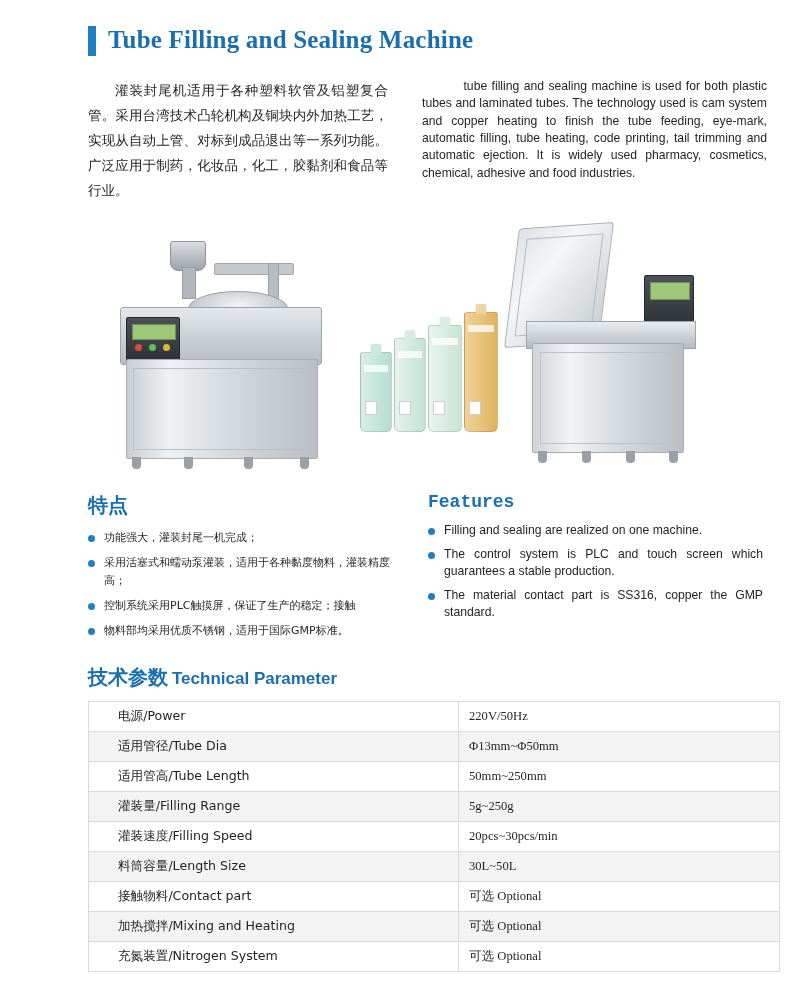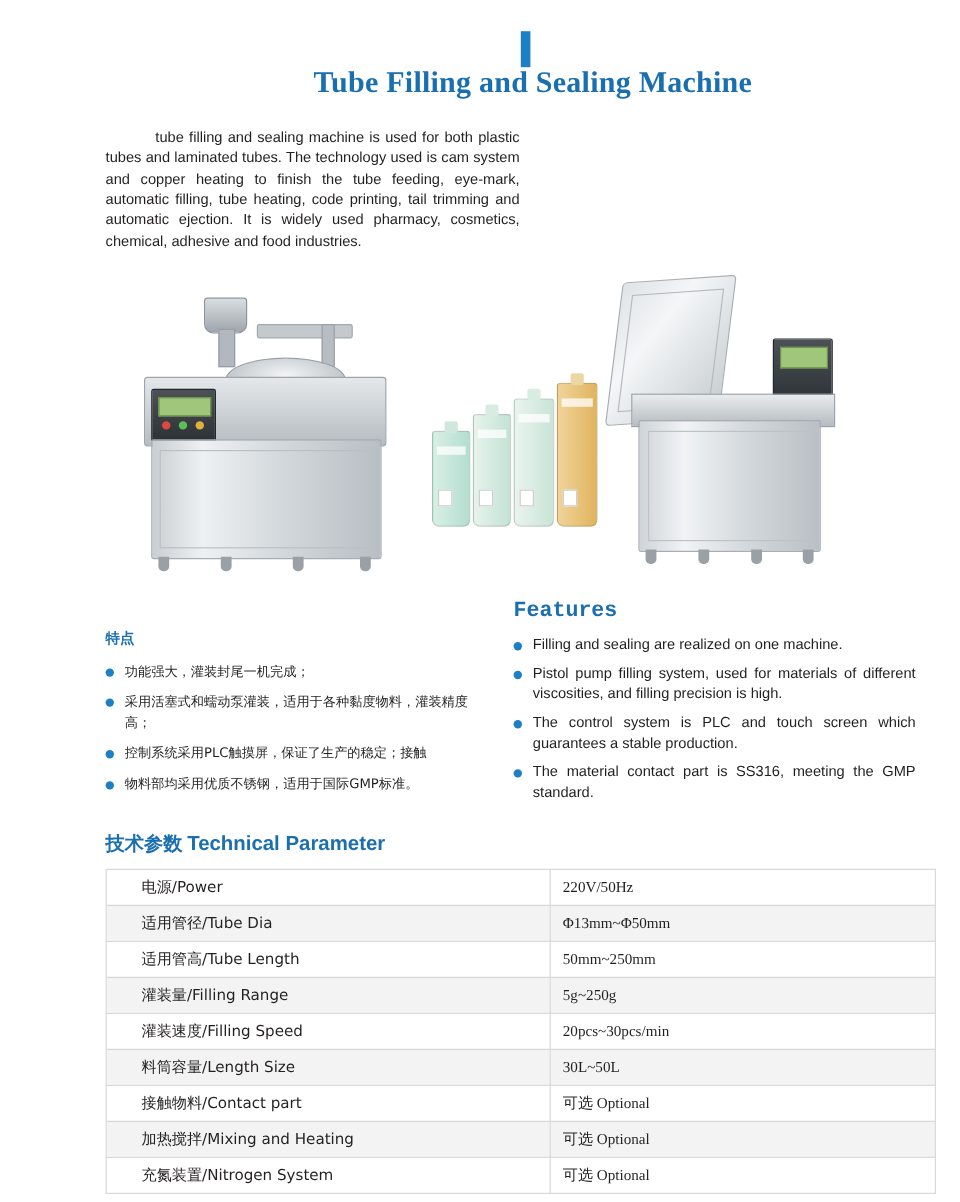--- a/index.html
+++ b/index.html
@@ -18,23 +18,21 @@
   .page {
     width: 800px;
     height: 1002px;
     position: relative;
     box-sizing: border-box;
   }
 
   
   .title-row {
     display: flex;
-    align-items: center;
     padding: 26px 0 0 88px;
-    flex-direction: column;
   }
   .title-bar {
     width: 8px;
     height: 30px;
     background: #1f7fc4;
     margin-right: 12px;
     flex: 0 0 auto;
   }
   .title-text {
     font-family: "Liberation Serif", serif;
@@ -320,22 +318,21 @@
   }
   .feat-col-cn { width: 310px; }
   .feat-col-en { width: 335px; }
   .feat-head {
     color: #1a6fb0;
     font-weight: bold;
     margin-bottom: 10px;
   }
   .feat-head.cn {
     font-family: "DejaVu Sans", sans-serif;
-    font-size: 12px;
-    margin-top: 25px;
+    font-size: 20px;
   }
   .feat-head.en {
     font-size: 18px;
     font-family: Liberation Mono, monospace;
   }
   ul.feat-list {
     list-style: none;
     margin: 0;
     padding: 0;
   }
@@ -366,21 +363,21 @@
   }
 
   
   .tech-head {
     padding: 16px 0 10px 88px;
     color: #1a6fb0;
     font-weight: bold;
   }
   .tech-head .cn {
     font-family: "DejaVu Sans", sans-serif;
-    font-size: 16px;
+    font-size: 20px;
   }
   .tech-head .en {
     font-size: 17px;
     margin-left: 4px;
   }
   table.tech {
     border-collapse: collapse;
     margin-left: 88px;
     width: 692px;
     font-size: 12.6px;
@@ -410,20 +407,21 @@
 <body>
 
 <div class="page">
 
   <div class="title-row">
     <div class="title-bar"></div>
     <div class="title-text">Tube Filling and Sealing Machine</div>
   </div>
 
   <div class="intro">
+    <div class="intro-cn">灌装封尾机适用于各种塑料软管及铝塑复合管。采用台湾技术凸轮机构及铜块内外加热工艺，实现从自动上管、对标到成品退出等一系列功能。广泛应用于制药，化妆品，化工，胶黏剂和食品等行业。</div>
     <div class="intro-en">tube filling and sealing machine is used for both plastic tubes and laminated tubes. The technology used is cam system and copper heating to finish the tube feeding, eye-mark, automatic filling, tube heating, code printing, tail trimming and automatic ejection. It is widely used pharmacy, cosmetics, chemical, adhesive and food industries.</div>
   </div>
 
   <div class="photos">
 
     <div class="machine1">
       <div class="m1-hopper"></div>
       <div class="m1-column"></div>
       <div class="m1-arm"></div>
       <div class="m1-arm2"></div>
@@ -490,23 +488,22 @@
         <li>功能强大，灌装封尾一机完成；</li>
         <li>采用活塞式和蠕动泵灌装，适用于各种黏度物料，灌装精度高；</li>
         <li>控制系统采用PLC触摸屏，保证了生产的稳定；接触</li>
         <li>物料部均采用优质不锈钢，适用于国际GMP标准。</li>
       </ul>
     </div>
     <div class="feat-col-en">
       <div class="feat-head en">Features</div>
       <ul class="feat-list">
         <li>Filling and sealing are realized on one machine.</li>
-        <li>Pistol pump filling system, used for materials of different viscosities, and filling precision is high.</li>
         <li>The control system is PLC and touch screen which guarantees a stable production.</li>
-        <li>The material contact part is SS316, meeting the GMP standard.</li>
+        <li>The material contact part is SS316, copper the GMP standard.</li>
       </ul>
     </div>
   </div>
 
   <div class="tech-head">
     <span class="cn">技术参数</span><span class="en">Technical Parameter</span>
   </div>
 
   <table class="tech">
     <tbody>

